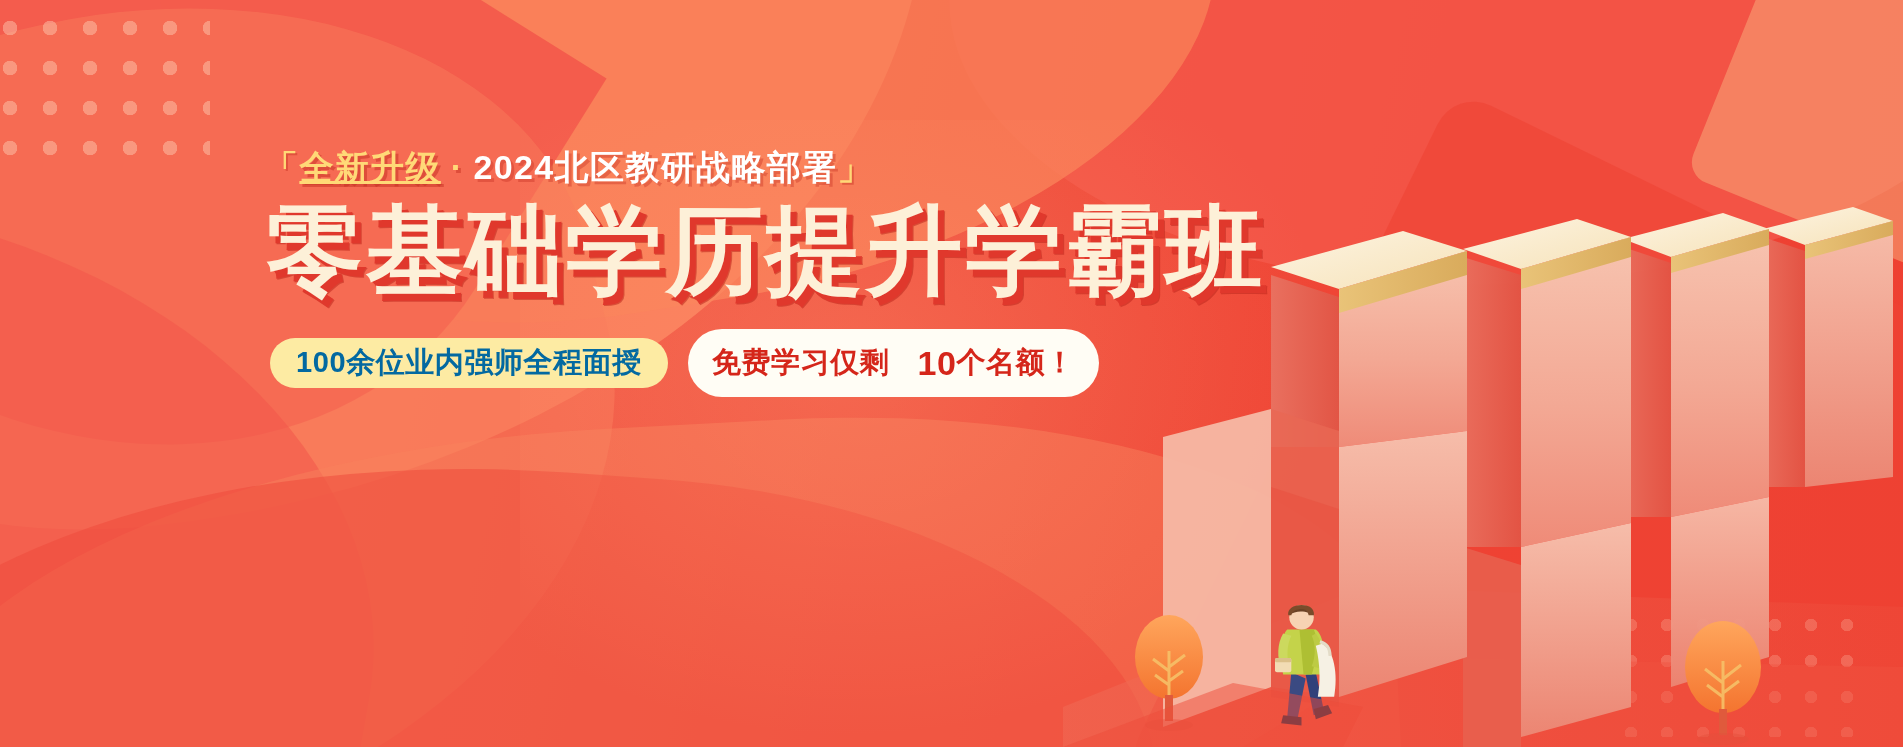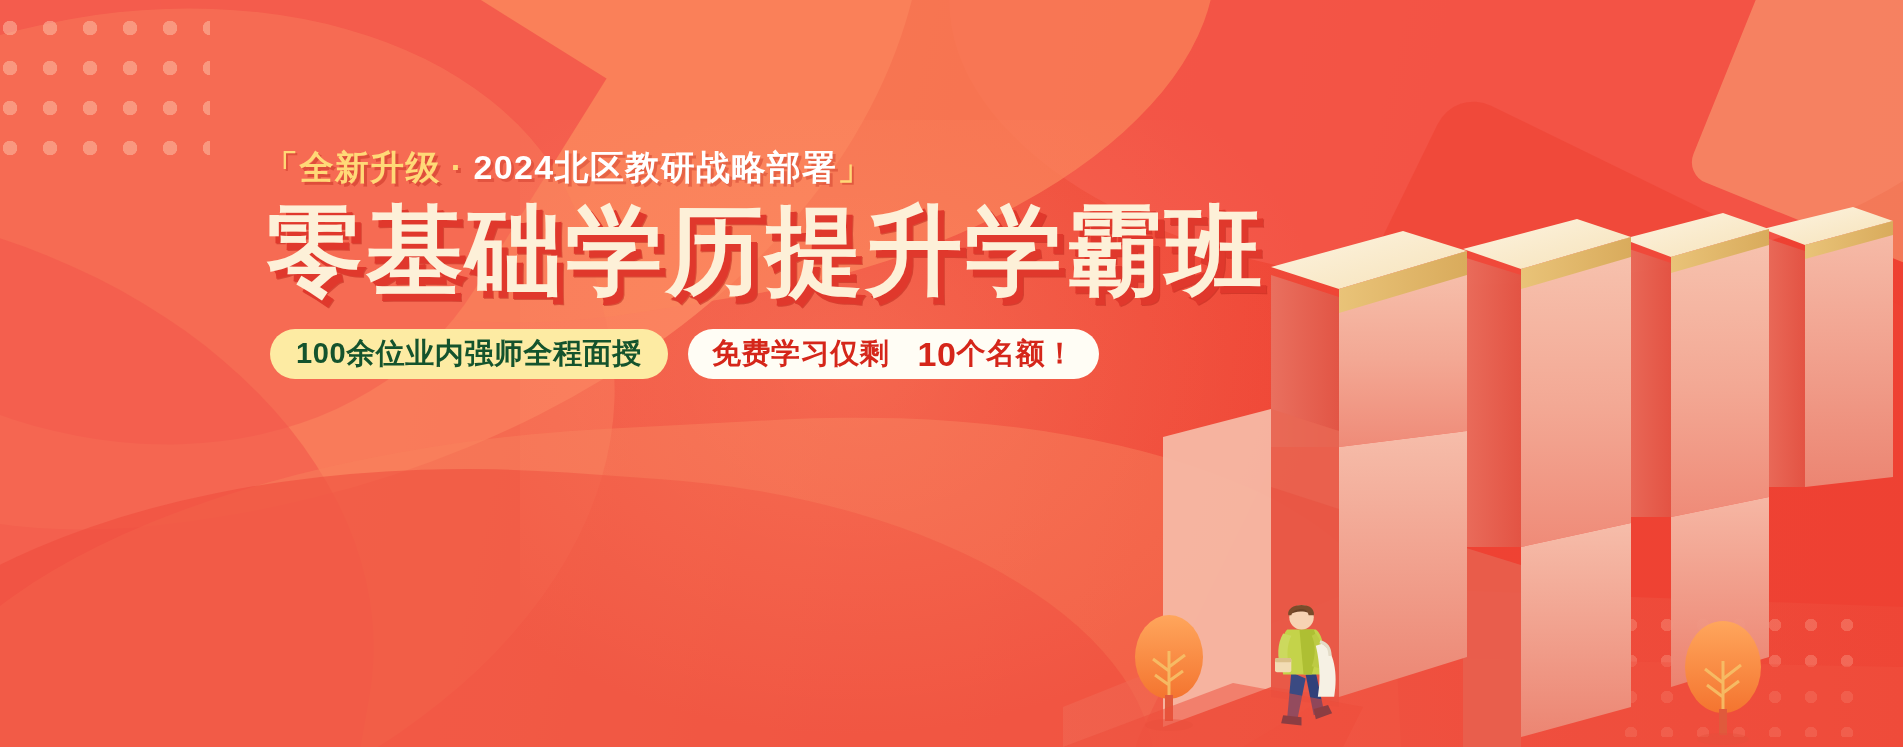--- a/index.html
+++ b/index.html
@@ -98,47 +98,47 @@
   .content{
     position:absolute;left:258px;top:150px;width:1000px;
   }
   .subtitle{
     font-size:34px;font-weight:700;letter-spacing:.04em;
     white-space:nowrap;line-height:1;
     margin:0 0 18px 6px;
     display:flex;align-items:baseline;
   }
   .br{color:#ffd977;font-weight:700;text-shadow:2px 2px 0 rgba(200,50,35,.45);}
-  .sub-gold{color:#ffd977;text-shadow:3px 3px 0 rgba(198,48,34,.5);}
+  .sub-gold{color:#ffd977;text-shadow:3px 3px 0 rgba(198,48,34,.5);text-decoration:underline;}
   .sub-dot{color:#ffd977;margin:0 10px;text-shadow:3px 3px 0 rgba(198,48,34,.5);}
   .sub-white{color:#fff;text-shadow:3px 3px 0 rgba(198,48,34,.38);}
 
   .title{
     font-size:97px;font-weight:900;line-height:1;
     letter-spacing:.03em;white-space:nowrap;
     color:#fdf0d8;
     margin:0 0 30px 8px;
     text-shadow:
        6px 7px 0 #e0382c,
        7px 8px 0 rgba(190,40,30,.55);
   }
 
   .pills{display:flex;align-items:center;gap:20px;margin-left:12px;}
   .pill{
     display:flex;align-items:center;justify-content:center;
     border-radius:999px;white-space:nowrap;
     font-weight:700;
   }
   .pill-a{
-    background:#fdeba3;color:#14532d;
+    background:#fdeba3;color:#0369a1;
     font-size:29px;height:50px;padding:0 26px;letter-spacing:.02em;
   }
   .pill-b{
     background:#fffdf5;color:#d5261a;
-    font-size:29px;height:50px;padding:0 24px;letter-spacing:.02em;
+    font-size:29px;height:68px;padding:0 24px;letter-spacing:.02em;
   }
   .pill-b .big{font-size:34px;font-weight:900;margin-left:28px;}
 </style>
 </head>
 <body>
 
 <div class="banner">
 
   <div class="bg-layer">
     <div class="shape sh-topright-blob"></div>

